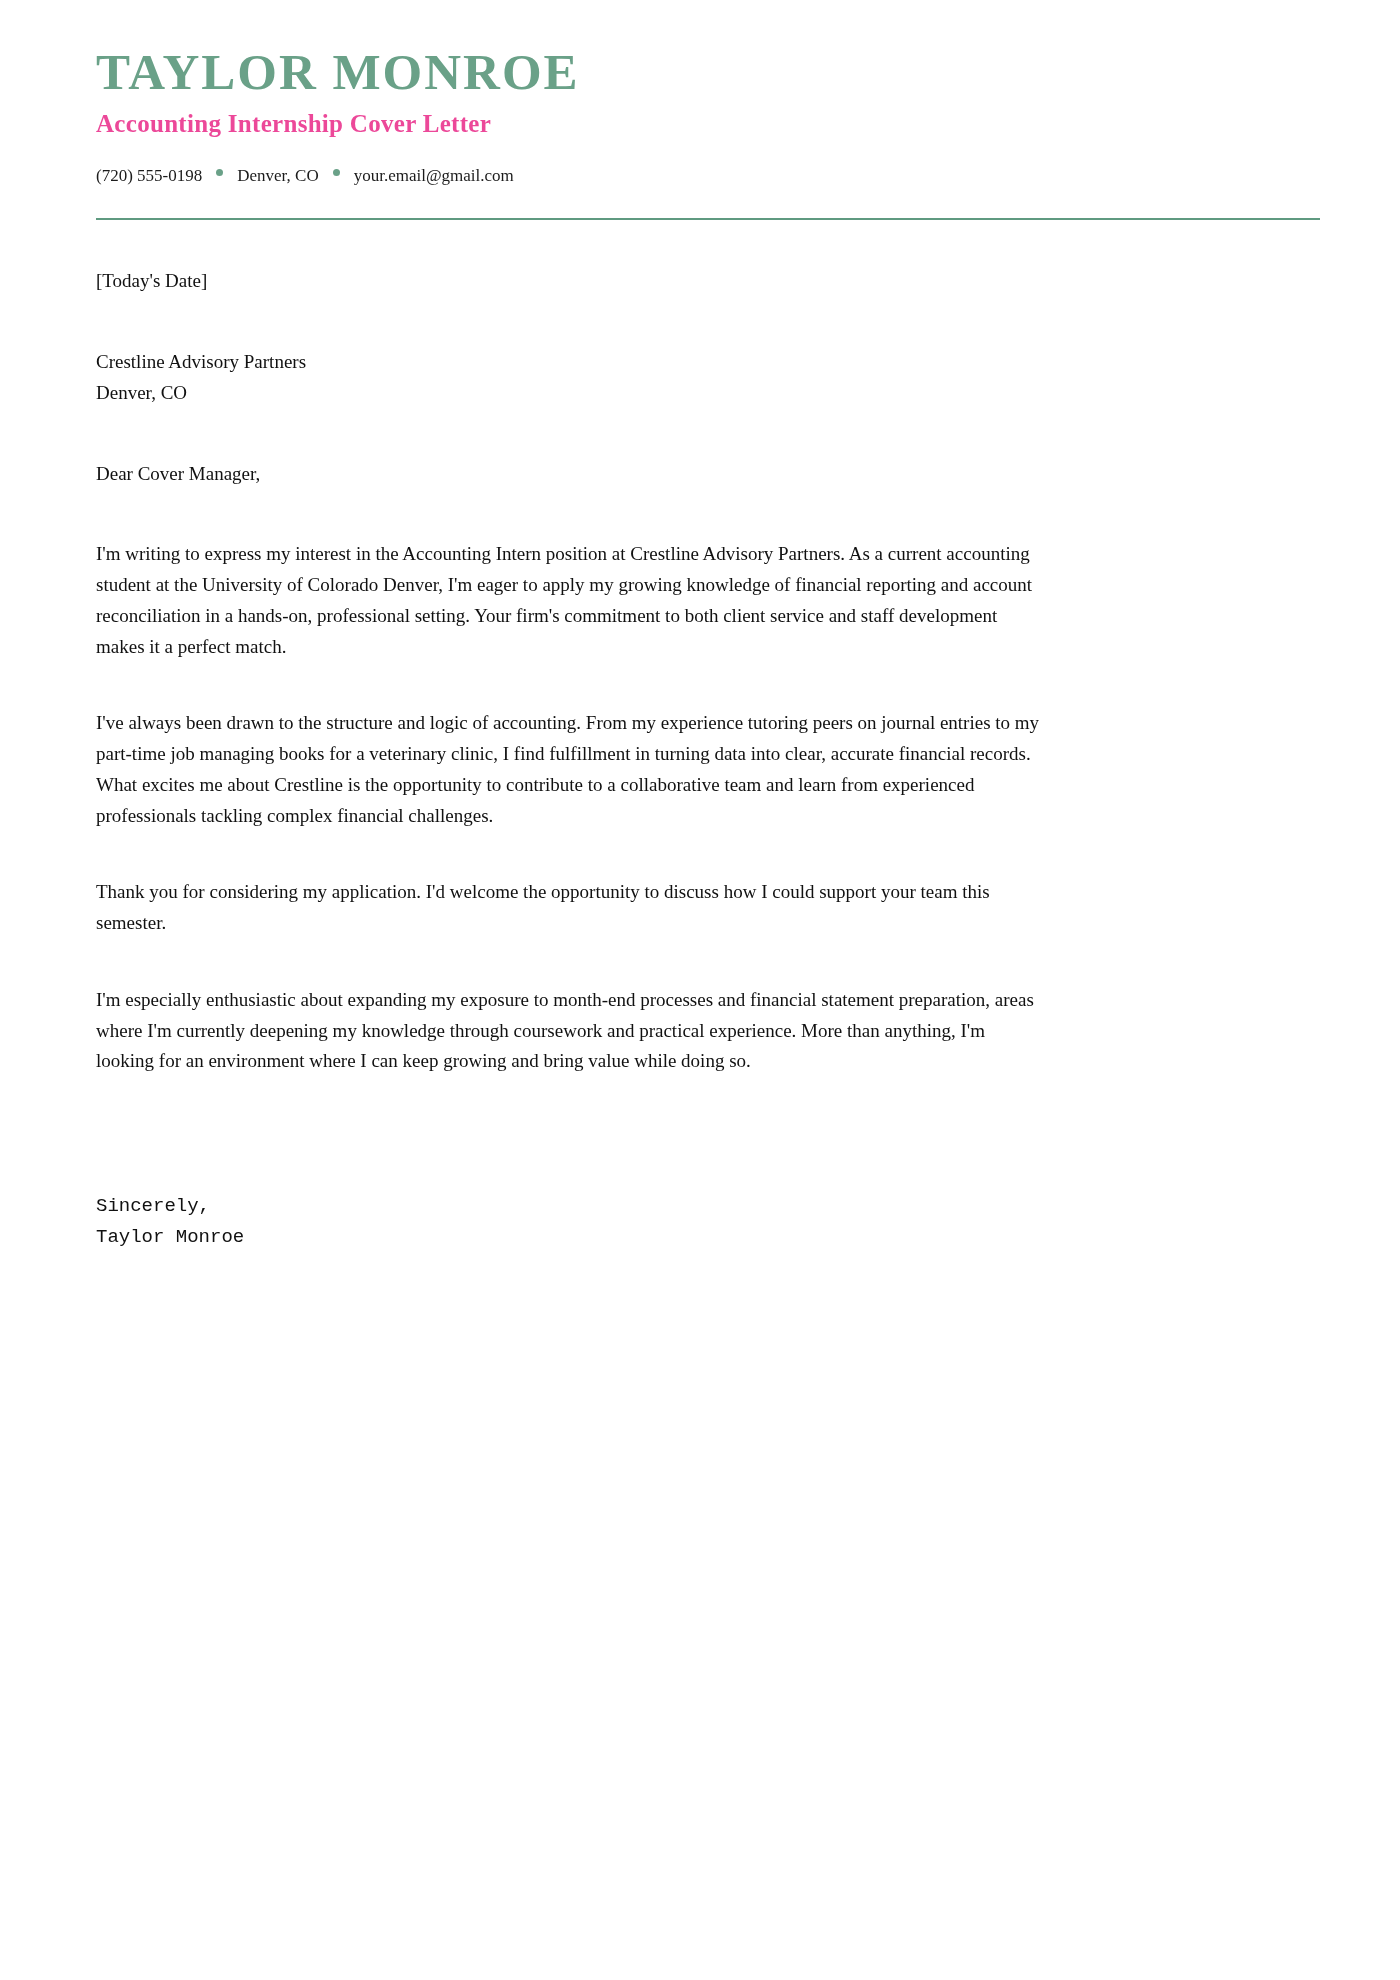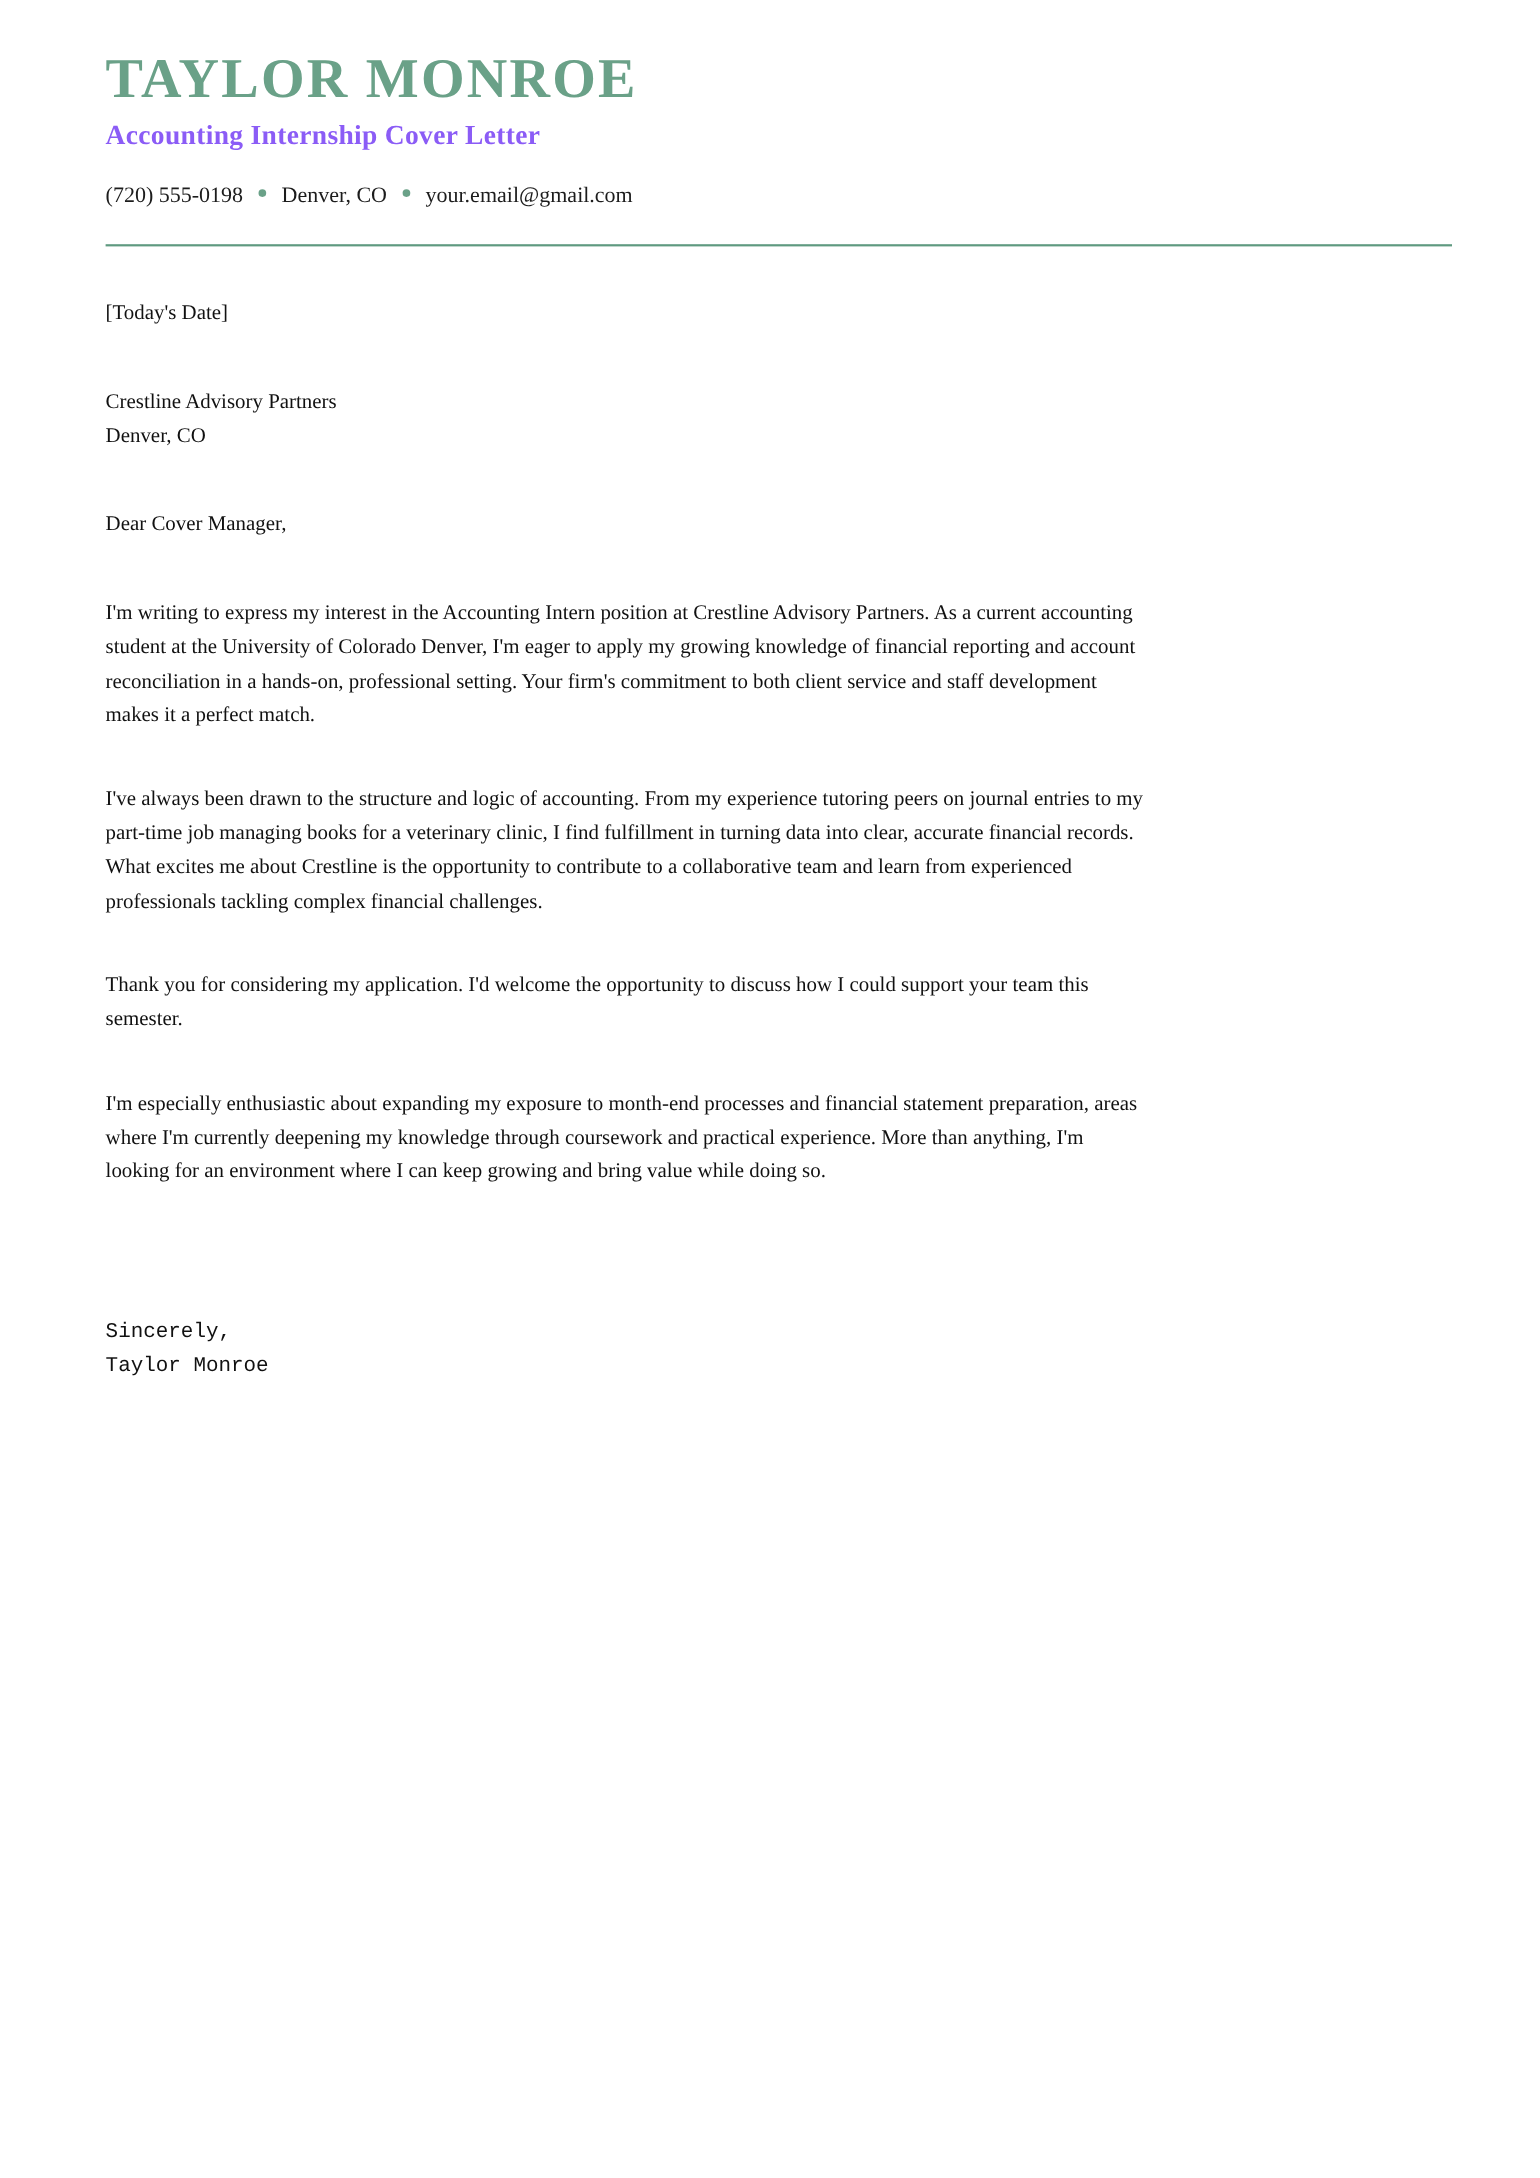--- a/index.html
+++ b/index.html
@@ -35,27 +35,27 @@
     letter-spacing: 2.0px;
     color: #6aa188;
     line-height: 1.12;
     margin: 0 0 8px 0;
     white-space: nowrap;
   }
   .subtitle {
     font-family: "Liberation Serif", "DejaVu Serif", serif;
     font-size: 25px;
     font-weight: bold;
-    color: #8b5cf6;
+    color: #ec4899;
     letter-spacing: 0.3px;
     line-height: 1.2;
     margin: 0 0 26px 0;
   }
   .contact-line {
-    font-size: 20px;
+    font-size: 17px;
     color: #1c1c1c;
     line-height: 1.3;
     margin: 0;
     display: flex;
     align-items: baseline;
     flex-wrap: wrap;
   }
   .contact-item {
     white-space: nowrap;
   }

